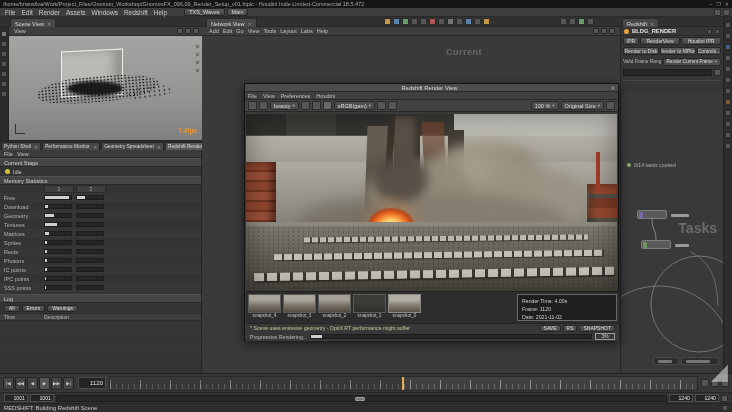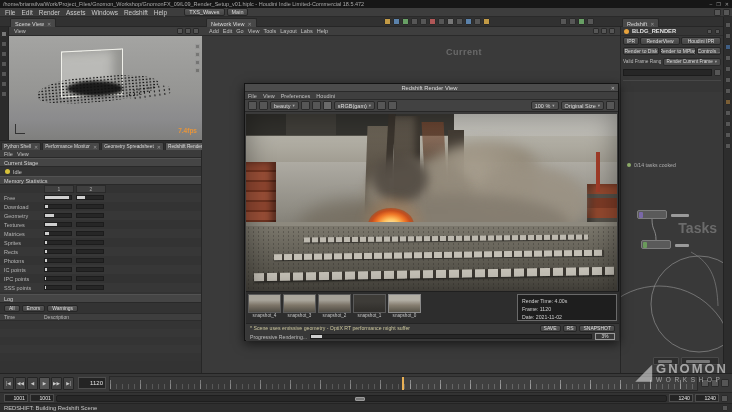--- a/index.html
+++ b/index.html
@@ -481,19 +481,15 @@
   </div>
 
   <div class="abs row" style="left:0;top:403px;width:732px;height:9px;background:#2e2e2e;border-top:1px solid #242424;padding:0 4px">
     <span style="font-size:5.8px;color:#c9c9c9">REDSHIFT: Building Redshift Scene</span>
     <div style="flex:1"></div>
     <div class="ic s" style="width:6px;height:6px"></div>
   </div>
 
   <div class="abs row" style="left:592px;top:350px;width:136px;height:44px;z-index:50;justify-content:flex-end;gap:4px;pointer-events:none">
     <span style="font-size:22px;color:rgba(255,255,255,.5);line-height:40px">◢</span>
-    <div style="text-align:left">
-      <div style="font-size:13px;font-weight:bold;letter-spacing:2px;color:rgba(255,255,255,.55);line-height:15px">GNOMON</div>
-      <div style="font-size:6.5px;letter-spacing:3.6px;color:rgba(255,255,255,.5)">WORKSHOP</div>
-    </div>
   </div>
 
 </div>
 
 </body></html>

